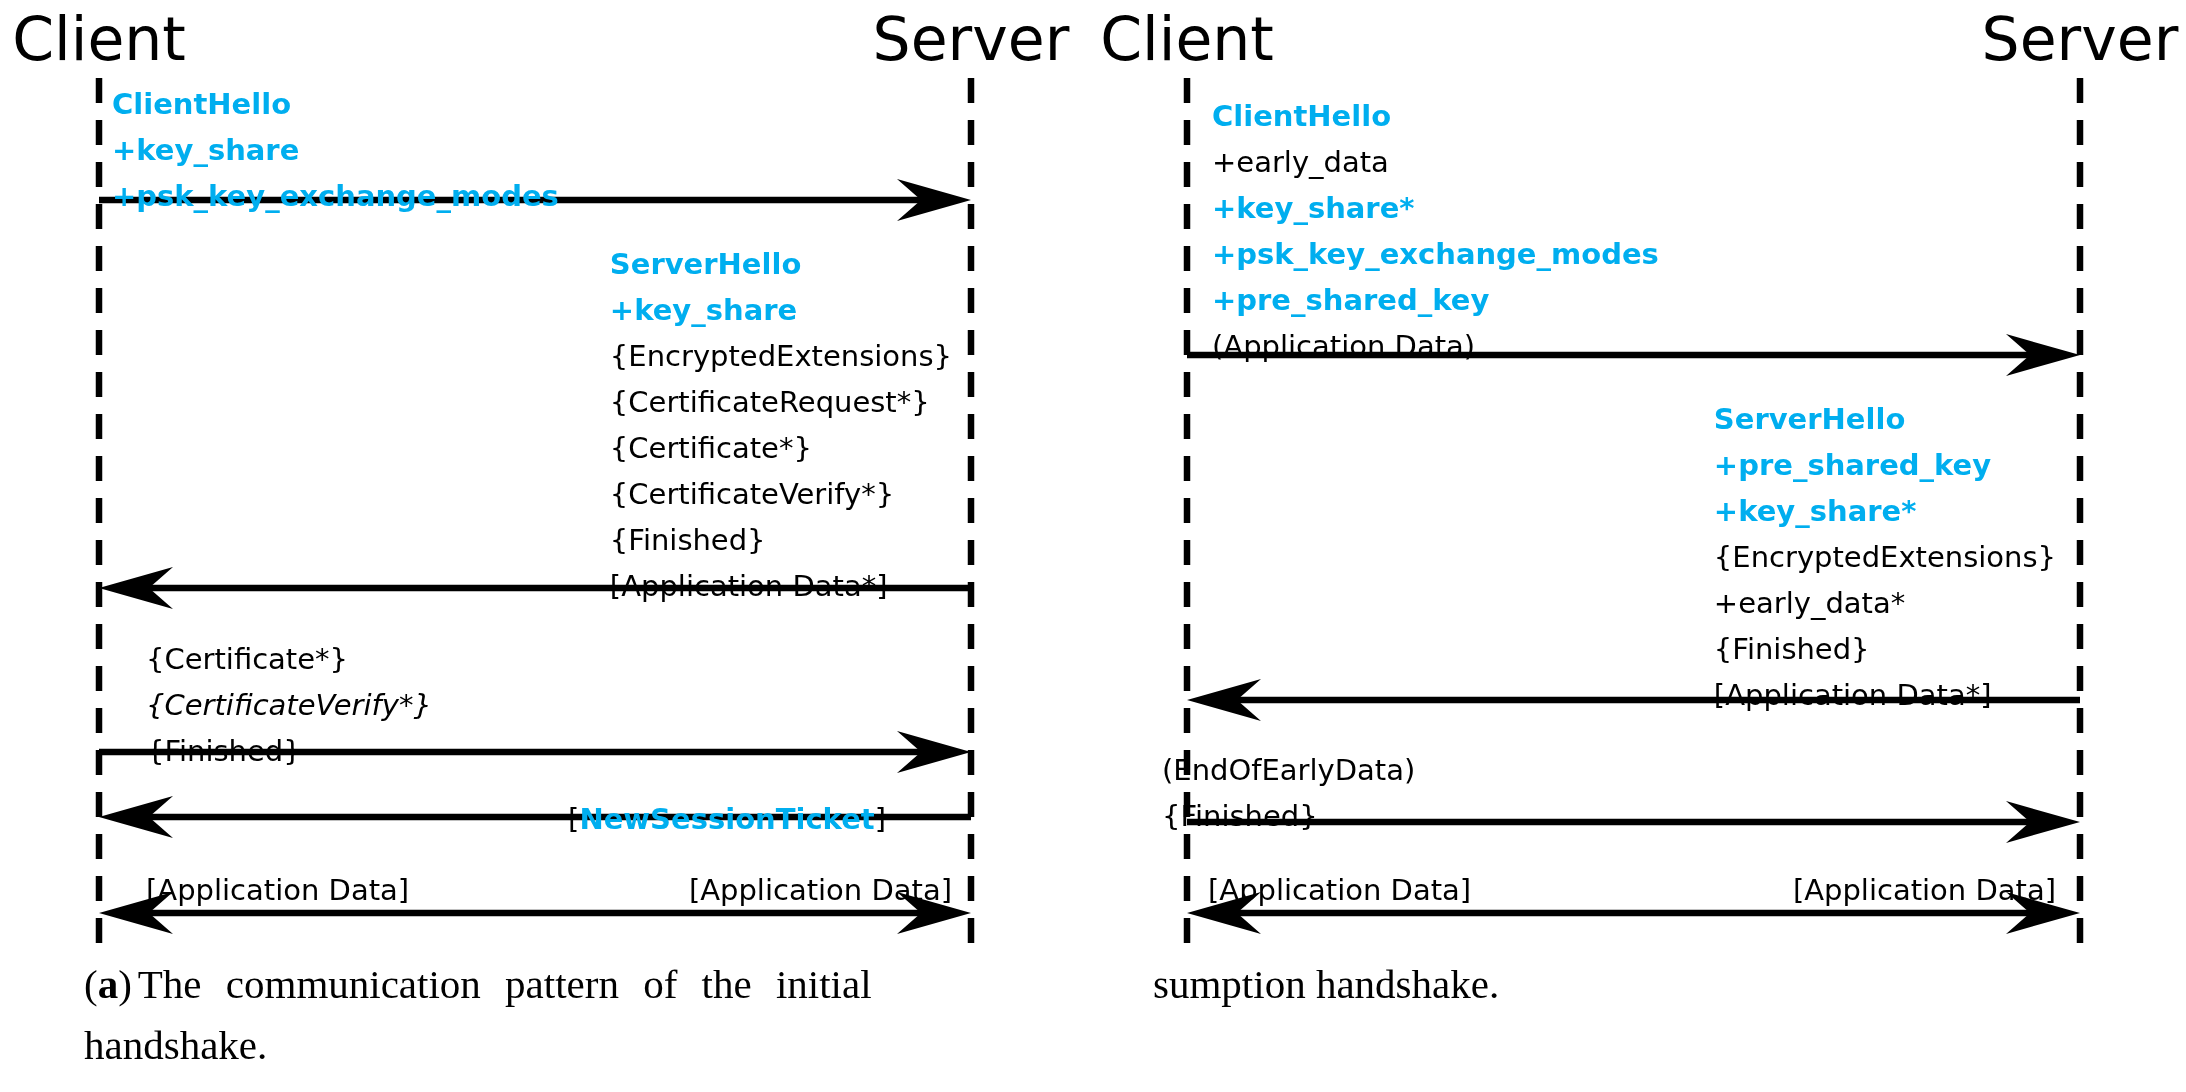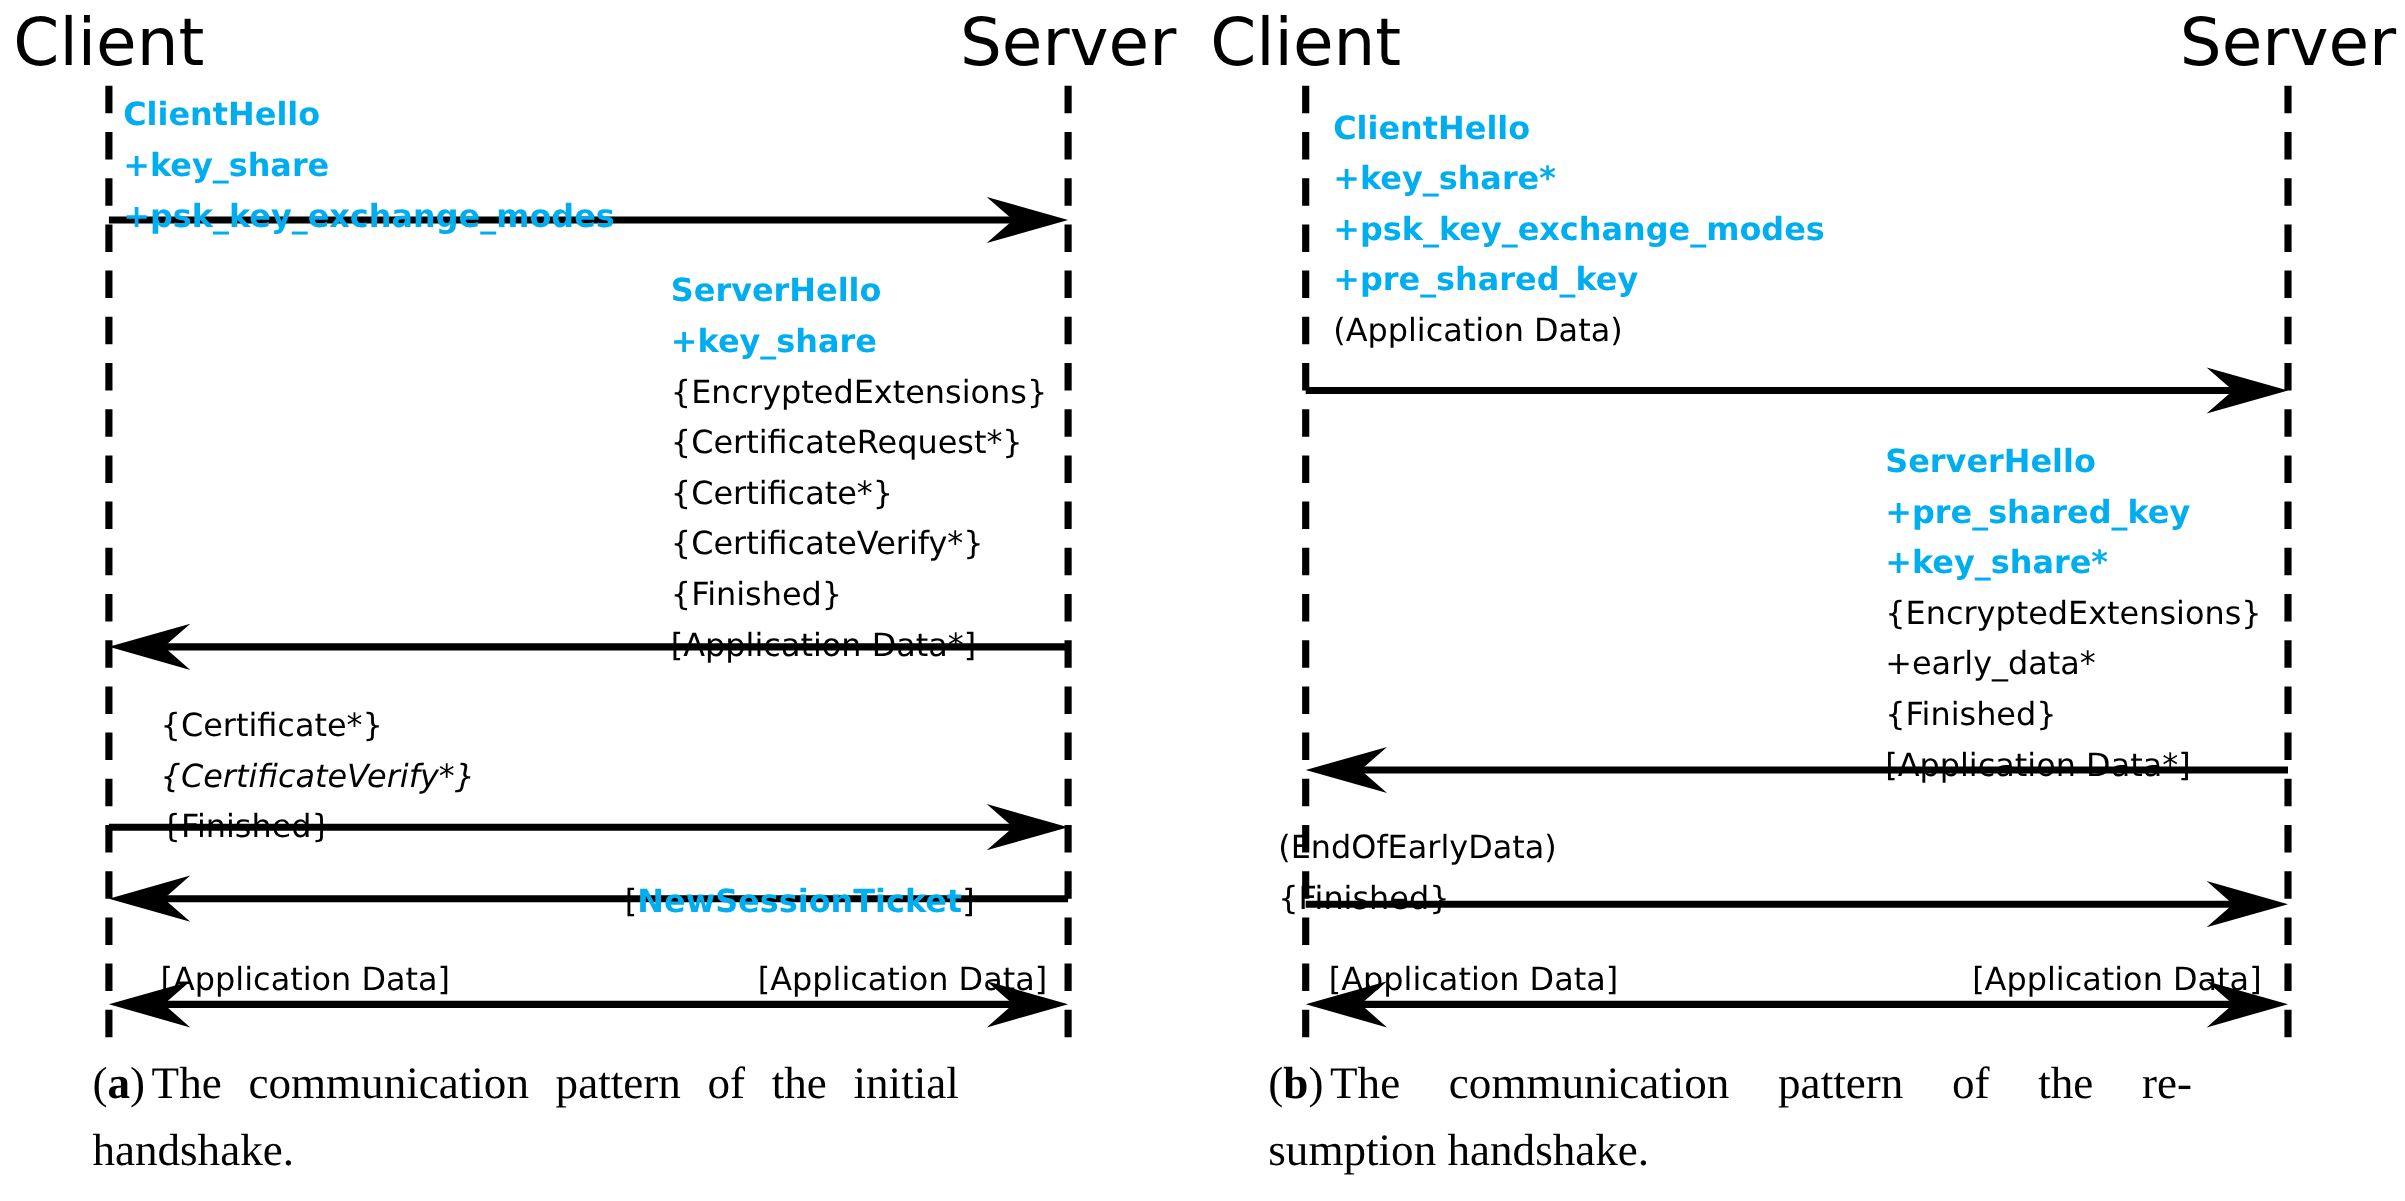--- a/index.html
+++ b/index.html
@@ -135,20 +135,21 @@
       <div class="cap-line">handshake.</div>
     </div>
   </div>
 
   <div>
     <div class="actor-label" style="left:1187px">Client</div>
     <div class="actor-label" style="left:2080px">Server</div>
 
     <div class="flight" style="left:1212px; top:65px">
       <div class="m-accent">ClientHello</div>
+      <div>+early_data</div>
       <div class="m-accent">+key_share*</div>
       <div class="m-accent">+psk_key_exchange_modes</div>
       <div class="m-accent">+pre_shared_key</div>
       <div>(Application Data)</div>
     </div>
 
     <div class="flight align-right" style="right:150px; top:368px">
       <div class="m-accent">ServerHello</div>
       <div class="m-accent">+pre_shared_key</div>
       <div class="m-accent">+key_share*</div>
@@ -160,20 +161,17 @@
 
     <div class="flight" style="left:1162px; top:719px">
       <div>(EndOfEarlyData)</div>
       <div>{Finished}</div>
     </div>
 
     <div class="flight" style="left:1208px; top:839px">[Application Data]</div>
     <div class="flight align-right" style="right:150px; top:839px">[Application Data]</div>
 
     <div class="caption caption-b" style="left:1153px; top:954px; width:990px">
-      <div class="cap-line cap-line1">
-        <span class="cap-tag"><span>(</span><span class="cap-letter">b</span><span>)</span></span><span>The communication pattern of the re-</span>
-      </div>
       <div class="cap-line">sumption handshake.</div>
     </div>
   </div>
 
 </div>
 
 </body></html>

